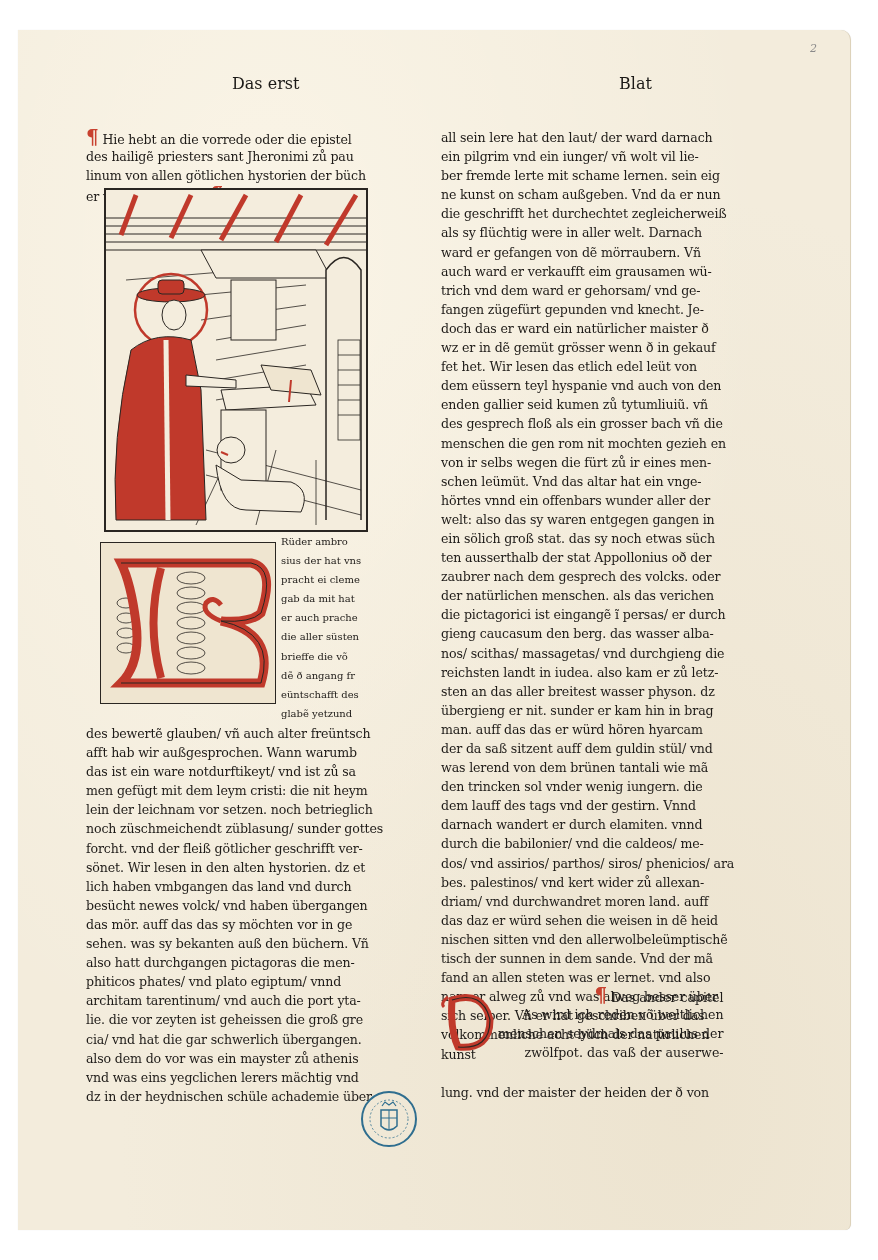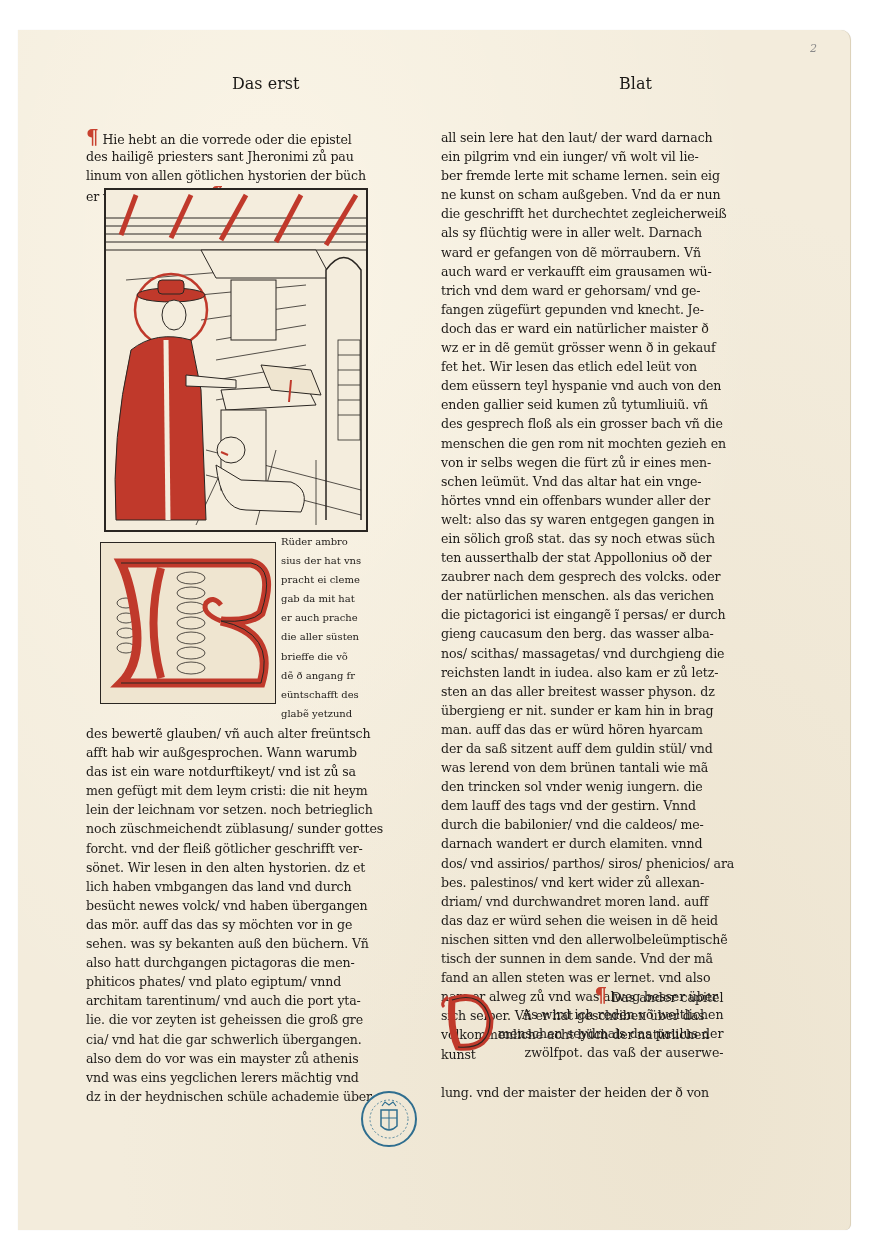--- a/index.html
+++ b/index.html
@@ -221,22 +221,22 @@
   <div class="ln">gieng caucasum den berg. das wasser alba-</div>
   <div class="ln">nos/ scithas/ massagetas/ vnd durchgieng die</div>
   <div class="ln">reichsten landt in iudea. also kam er zů letz-</div>
   <div class="ln">sten an das aller breitest wasser physon. dz</div>
   <div class="ln">übergieng er nit. sunder er kam hin in brag</div>
   <div class="ln">man. auff das das er würd hören hyarcam</div>
   <div class="ln">der da saß sitzent auff dem guldin stül/ vnd</div>
   <div class="ln">was lerend von dem brünen tantali wie mã</div>
   <div class="ln">den trincken sol vnder wenig iungern. die</div>
   <div class="ln">dem lauff des tags vnd der gestirn. Vnnd</div>
+  <div class="ln">darnach wandert er durch elamiten. vnnd</div>
   <div class="ln">durch die babilonier/ vnd die caldeos/ me-</div>
-  <div class="ln">darnach wandert er durch elamiten. vnnd</div>
   <div class="ln">dos/ vnd assirios/ parthos/ siros/ phenicios/ ara</div>
   <div class="ln">bes. palestinos/ vnd kert wider zů allexan-</div>
   <div class="ln">driam/ vnd durchwandret moren land. auff</div>
   <div class="ln">das daz er würd sehen die weisen in dẽ heid</div>
   <div class="ln">nischen sitten vnd den allerwolbeleümptischẽ</div>
   <div class="ln">tisch der sunnen in dem sande. Vnd der mã</div>
   <div class="ln">fand an allen steten was er lernet. vnd also</div>
   <div class="ln">nam er alweg zů vnd was alweg besser über</div>
   <div class="ln">sich selber. Vñ er hat geschriben über das</div>
   <div class="ln">volkommenliche acht büch der natürlichen</div>

